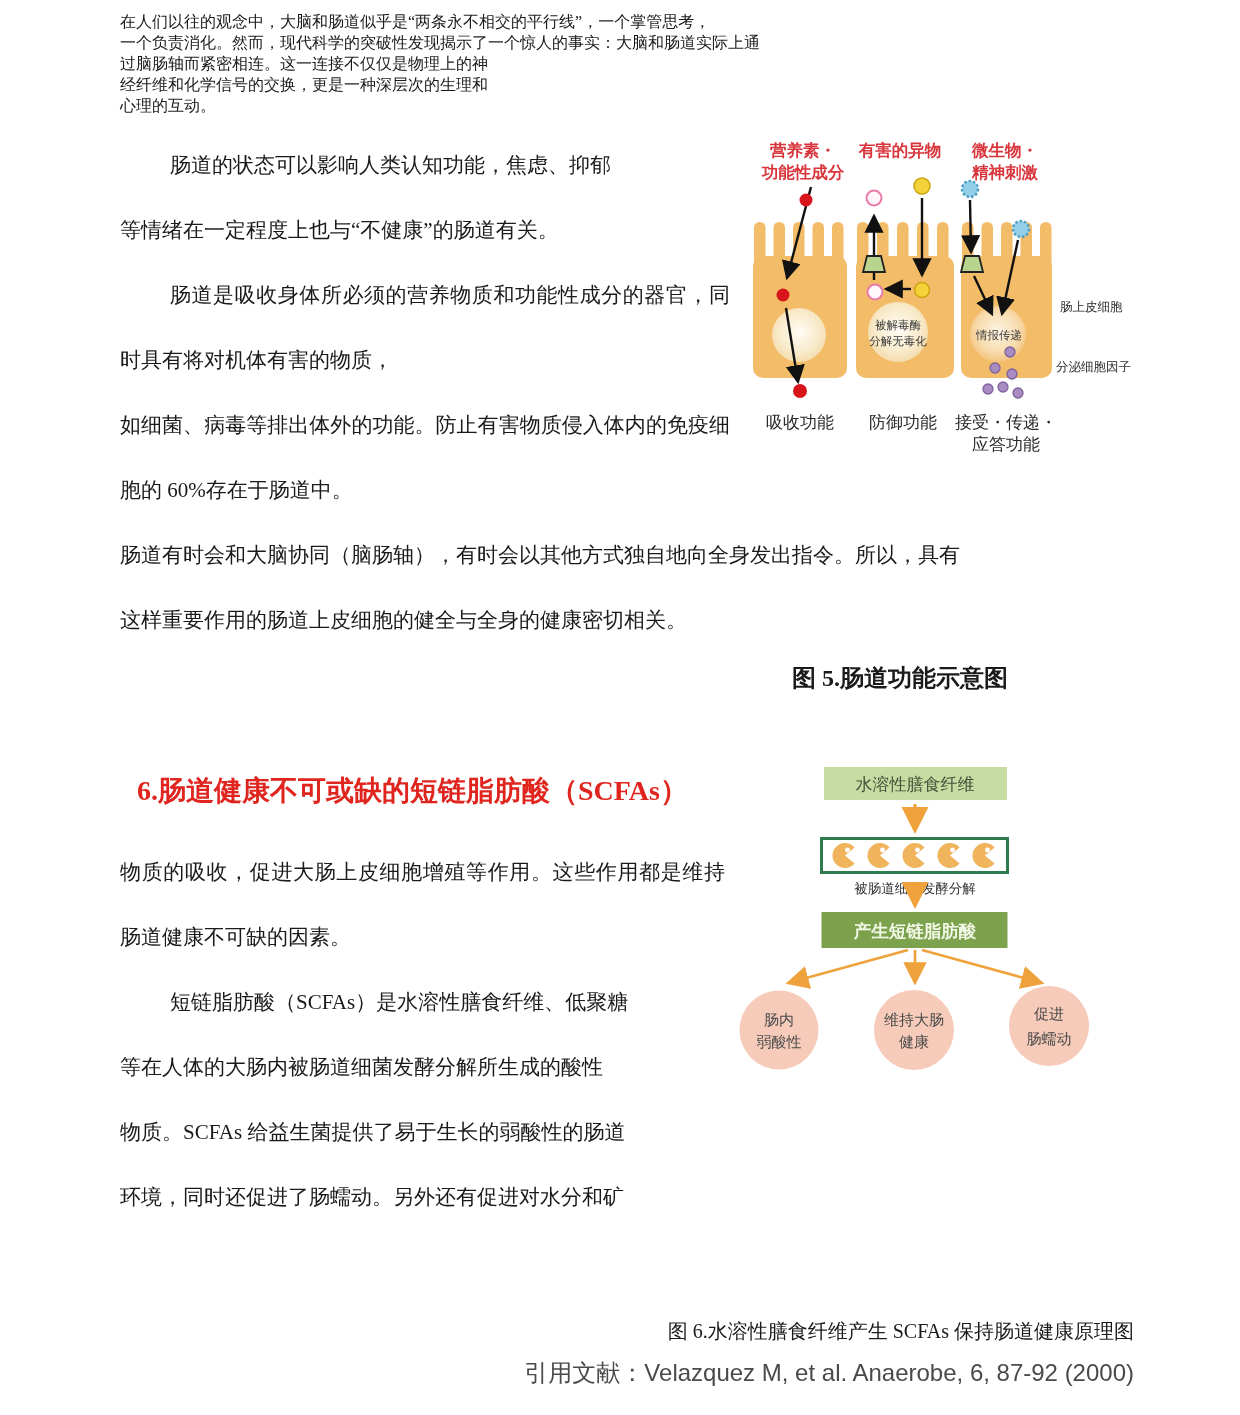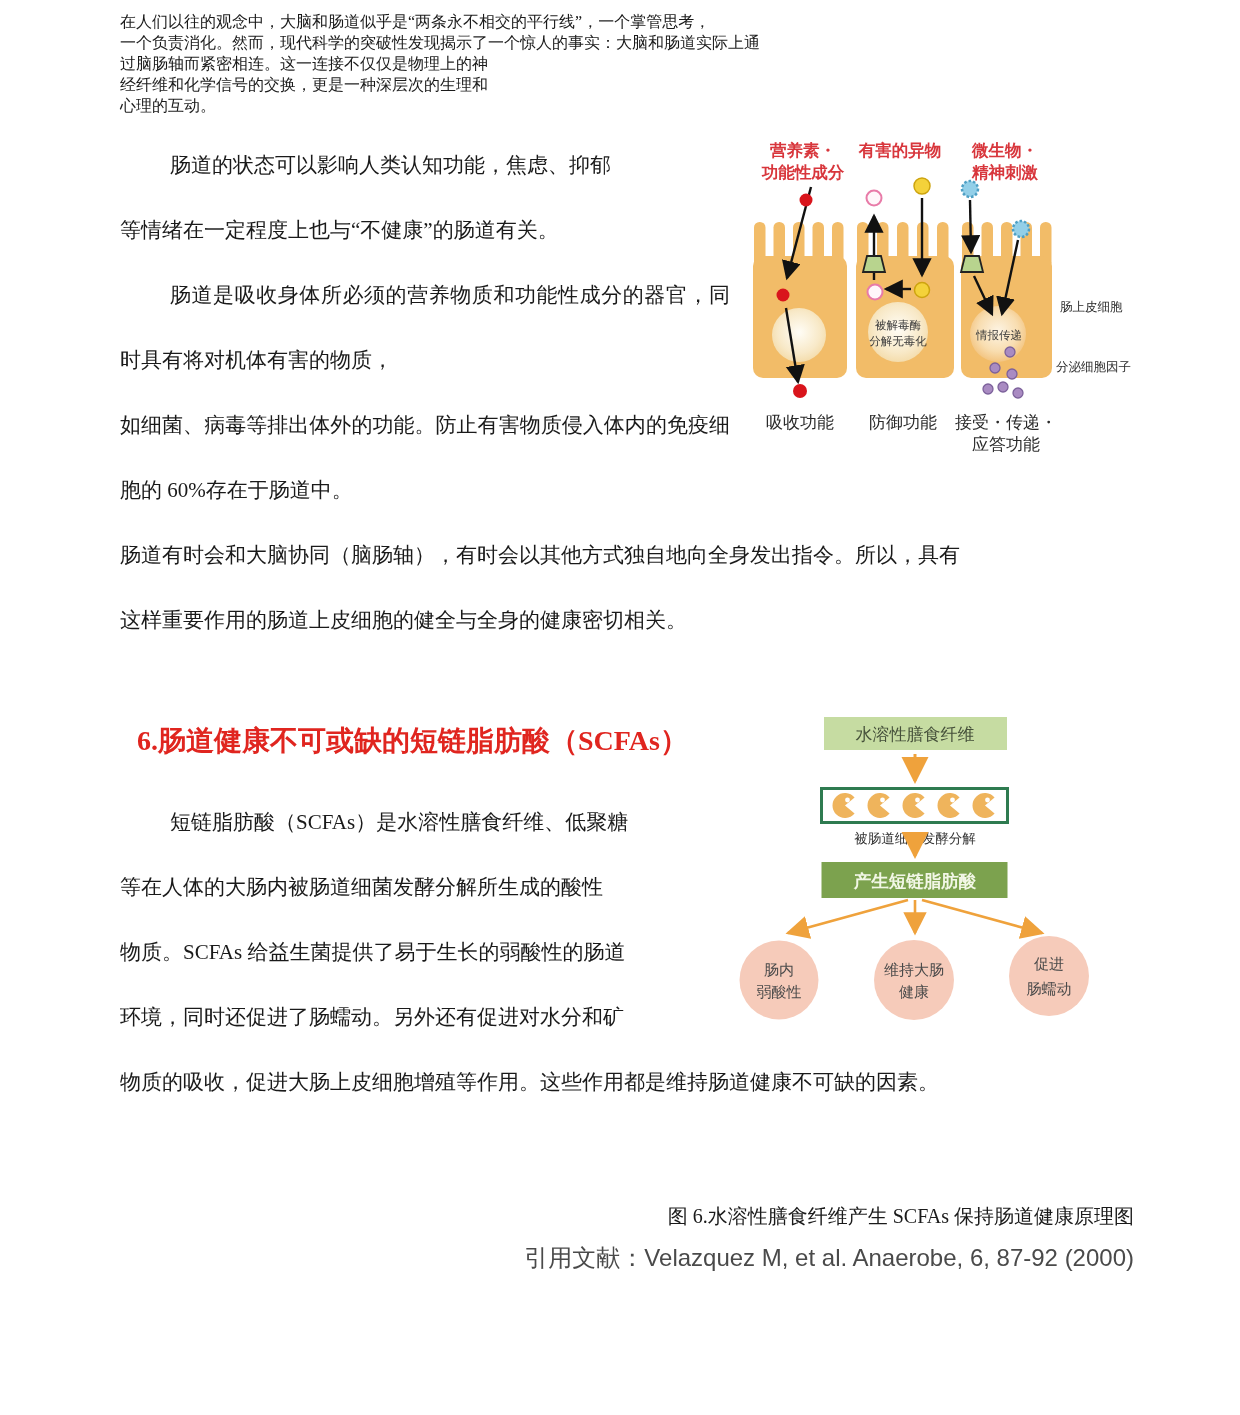--- a/index.html
+++ b/index.html
@@ -168,20 +168,21 @@
 心理的互动。</span><p></p>
 
   <p class="body"><span class="lines">肠道的状态可以影响人类认知功能，焦虑、抑郁
 等情绪在一定程度上也与“不健康”的肠道有关。</span></p>
 
   <p class="body"><span class="lines">肠道是吸收身体所必须的营养物质和功能性成分的器官，同时具有将对机体有害的物质，
 如细菌、病毒等排出体外的功能。防止有害物质侵入体内的免疫细胞的 60%存在于肠道中。
 肠道有时会和大脑协同（脑肠轴），有时会以其他方式独自地向全身发出指令。所以，具有
 这样重要作用的肠道上皮细胞的健全与全身的健康密切相关。</span></p>
 
+  <div class="caption5">图 5.肠道功能示意图</div>
 
   <div class="scfa-section">
     <figure class="fig6"><svg width="420" height="320" viewBox="0 0 420 320" xmlns="http://www.w3.org/2000/svg">
       <defs>
         <marker id="oh" markerWidth="10" markerHeight="10" refX="8" refY="4.5" orient="auto">
           <path d="M0,0 L9,4.5 L0,9 Z" fill="#efa23c"></path>
         </marker>
       </defs>
       <rect x="94" y="8" width="183" height="33" fill="#c6dca2"></rect>
       <text class="fig6txt" x="185" y="31" text-anchor="middle">水溶性膳食纤维</text>
@@ -222,25 +223,25 @@
       <circle cx="184" cy="271" r="40" fill="#f6cbba"></circle>
       <circle cx="319" cy="267" r="40" fill="#f6cbba"></circle>
       <text class="circletxt" x="49" y="266" text-anchor="middle">肠内</text>
       <text class="circletxt" x="49" y="288" text-anchor="middle">弱酸性</text>
       <text class="circletxt" x="184" y="266" text-anchor="middle">维持大肠</text>
       <text class="circletxt" x="184" y="288" text-anchor="middle">健康</text>
       <text class="circletxt" x="319" y="260" text-anchor="middle">促进</text>
       <text class="circletxt" x="319" y="285" text-anchor="middle">肠蠕动</text>
     </svg></figure>
     <h2 class="heading6">6.肠道健康不可或缺的短链脂肪酸（SCFAs）</h2>
+    <p class="body noindent"><span class="lines">物质的吸收，促进大肠上皮细胞增殖等作用。这些作用都是维持肠道健康不可缺的因素。</span></p>
     <p class="body"><span class="lines">短链脂肪酸（SCFAs）是水溶性膳食纤维、低聚糖
 等在人体的大肠内被肠道细菌发酵分解所生成的酸性
 物质。SCFAs 给益生菌提供了易于生长的弱酸性的肠道
 环境，同时还促进了肠蠕动。另外还有促进对水分和矿</span></p>
-    <p class="body noindent"><span class="lines">物质的吸收，促进大肠上皮细胞增殖等作用。这些作用都是维持肠道健康不可缺的因素。</span></p>
   </div>
 
   <div class="caption6-block">
     <div class="caption6">图 6.水溶性膳食纤维产生 SCFAs 保持肠道健康原理图</div>
     <div class="citation">引用文献：Velazquez M, et al. Anaerobe, 6, 87-92 (2000)</div>
   </div>
 
 </div>
 
 </body></html>

